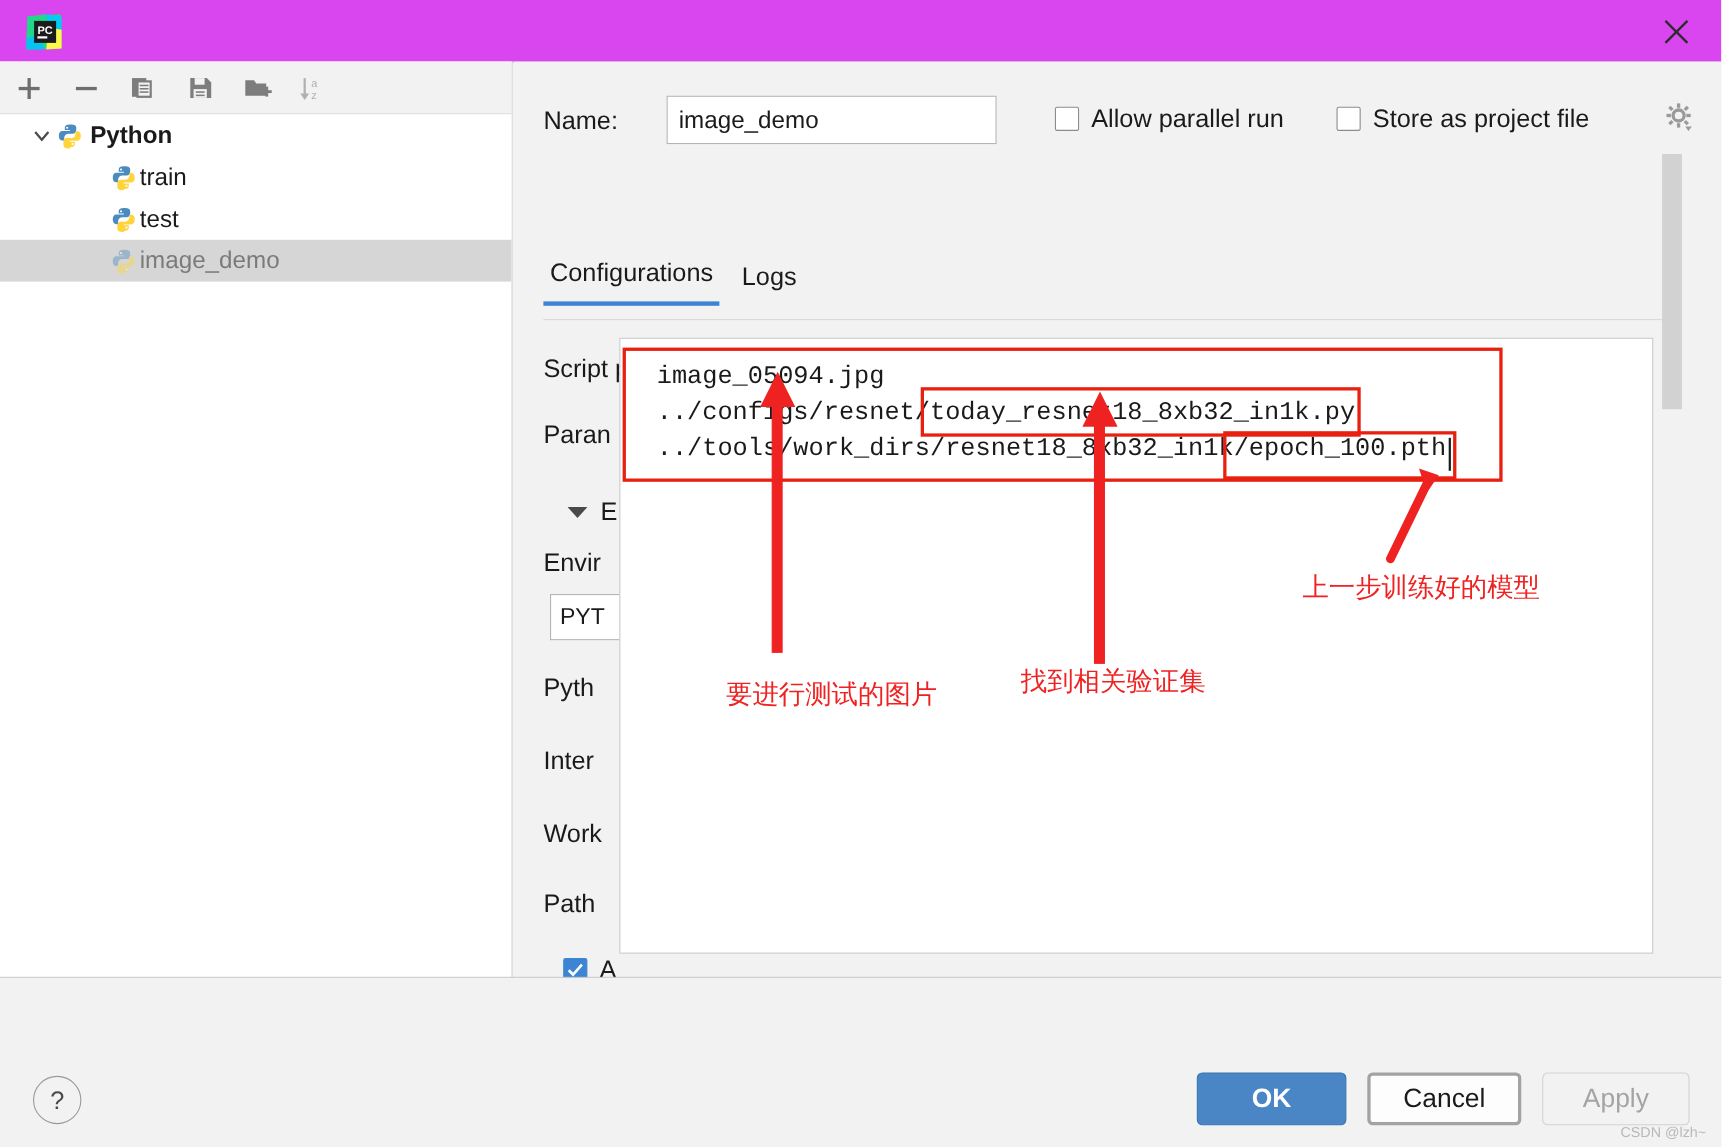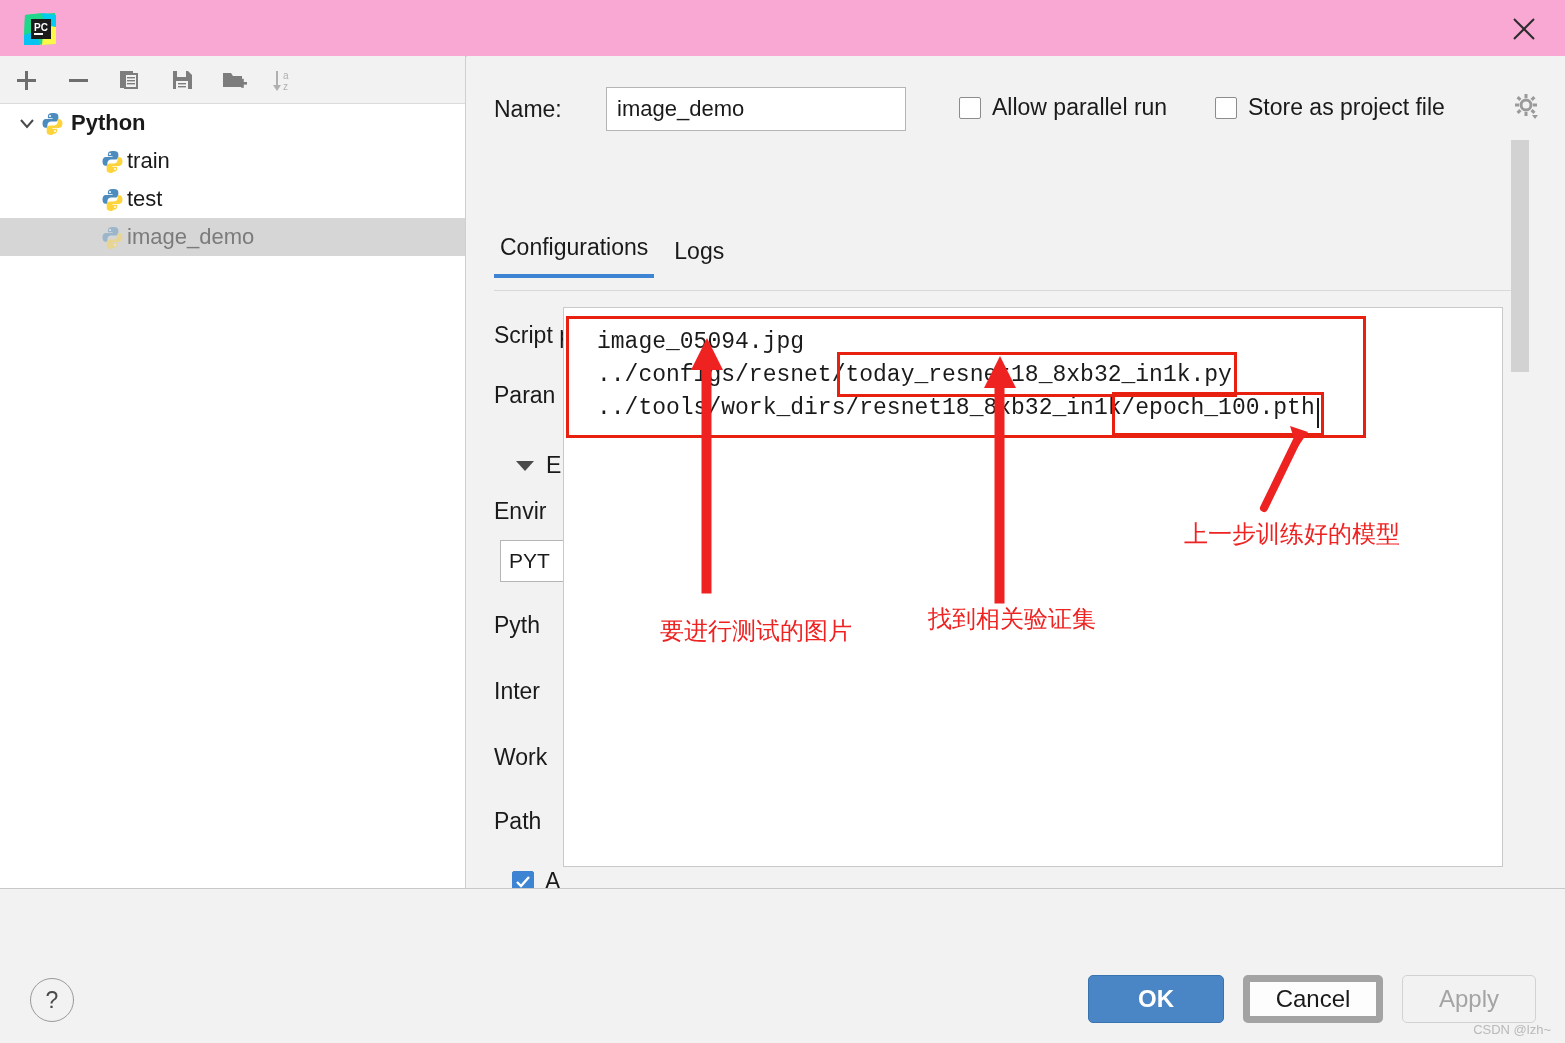--- a/index.html
+++ b/index.html
@@ -14,21 +14,21 @@
     width: 1565px;
     height: 1043px;
     background: #f2f2f2;
     overflow: hidden;
     -webkit-font-smoothing: antialiased;
   }
 
   
   .titlebar {
     position: absolute; left: 0; top: 0; width: 1565px; height: 56px;
-    background: #f9a8d4;
+    background: #d946ef;
     border-bottom: 1px solid #d6d6d6;
   }
   .pc-logo {
     position: absolute; left: 22px; top: 11px; width: 36px; height: 36px;
   }
   .title-text {
     position: absolute; left: 72px; top: 10px;
     font-size: 27px; color: #1a1a1a; letter-spacing: 0.1px;
   }
   .close-btn {
@@ -74,21 +74,21 @@
   }
   .tree-row.selected .pyicon { opacity: 0.42; }
   .chevron {
     width: 26px; height: 26px; margin-left: 10px;
     display:flex; align-items:center; justify-content:center;
   }
   .pyicon { width: 25px; height: 25px; flex: 0 0 auto; }
   .tree-label { margin-left: 2px; }
   .tree-row.group .tree-label { font-weight: bold; margin-left: 6px; }
   .tree-row.child { padding-left: 100px; box-sizing:border-box; }
-  .tree-row.group { padding-left: 4px; }
+  .tree-row.group { padding-left: 15px; }
 
   .edit-templates {
     position: absolute; left: 22px; bottom: 18px;
     font-size: 21px; color: #2a6ebb; cursor: pointer;
   }
 
   
   .right-panel {
     position: absolute; left: 467px; top: 56px;
     width: 1098px; height: 889px;
@@ -269,21 +269,21 @@
   }
   .btn-ok {
     left: 1088px; width: 136px;
     background: #4a86c5; color:#fff;
     border: 1px solid #3a74b0;
     font-weight: bold;
   }
   .btn-cancel {
     left: 1243px; width: 140px;
     background:#fdfdfd; color:#1a1a1a;
-    border: 7px solid #a3a3a3;
+    border: 3px solid #a3a3a3;
   }
   .btn-apply {
     left: 1402px; width: 134px;
     background:#f2f2f2; color:#a4a4a4;
     border: 1px solid #d2d2d2;
   }
   .watermark {
     position: absolute; right: 14px; bottom: 6px;
     font-size: 13px; color: #b9b9b9;
     font-family: "Liberation Sans", sans-serif;

